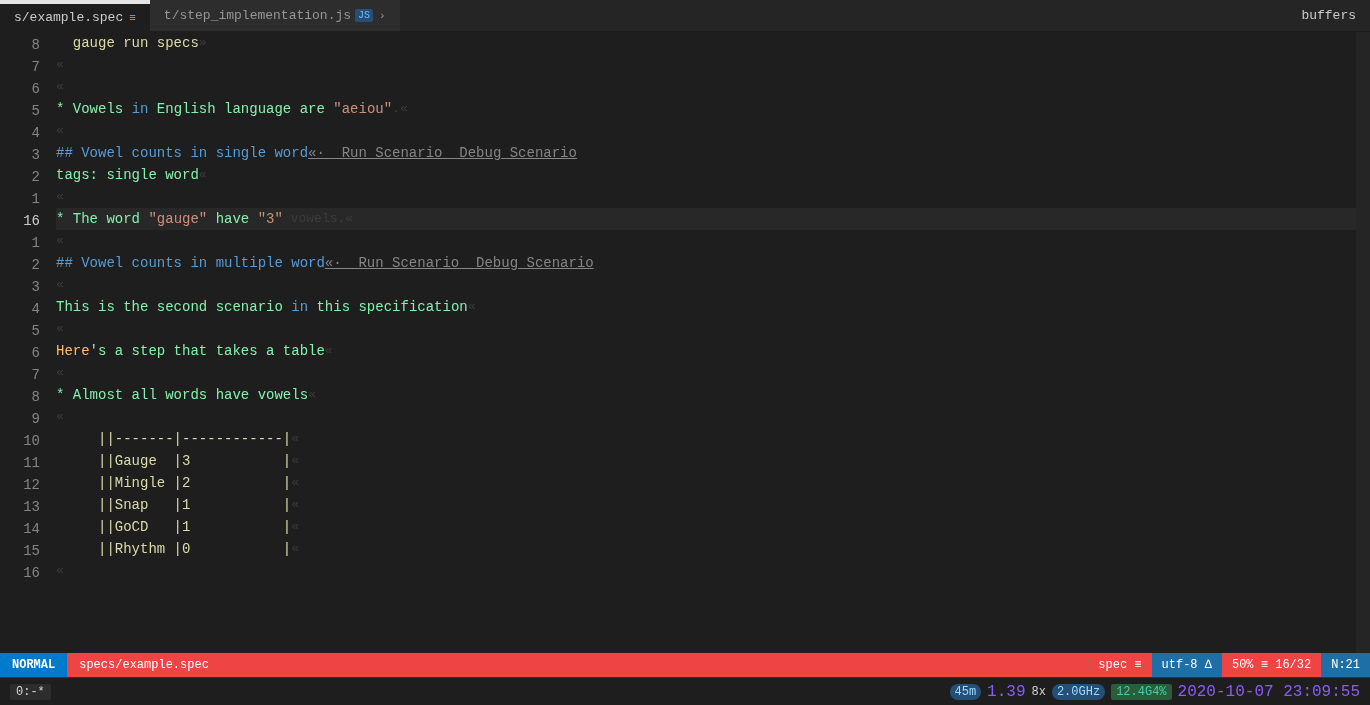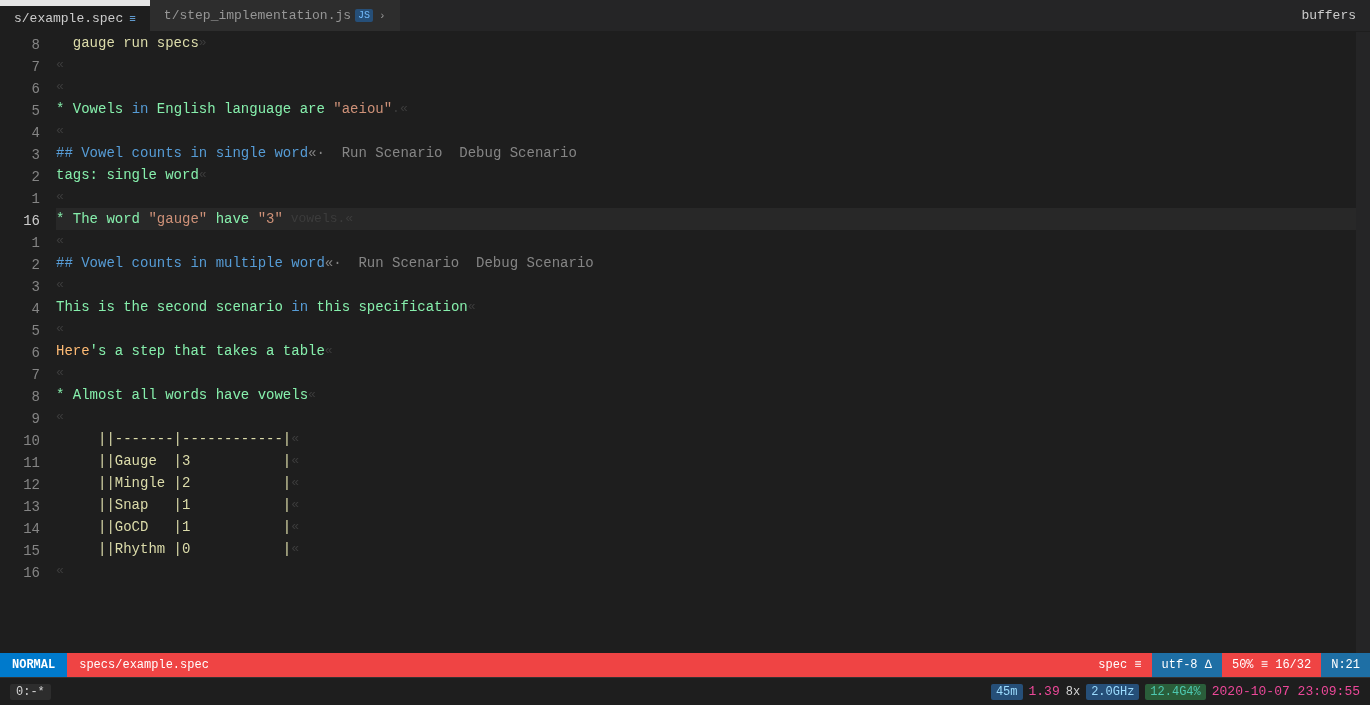--- a/index.html
+++ b/index.html
@@ -34,21 +34,21 @@
       align-items: center;
       padding: 0 14px;
       height: 100%;
       font-size: 13px;
       cursor: pointer;
       white-space: nowrap;
     }
     .tab.active {
       background: #1e1e1e;
       color: #cccccc;
-      border-top: 6px solid #e5e5e5;
+      border-top: 4px solid #e5e5e5;
       justify-content: center;
     }
     .tab.inactive {
       background: #2d2d2d;
       color: #969696;
     }
     .tab .tab-icon {
       margin-left: 6px;
       font-size: 11px;
       color: #75beff;
@@ -62,21 +62,21 @@
       padding-right: 14px;
       font-size: 13px;
       color: #cccccc;
     }
 
     
     .c-white    { color: #86efac; text-align: right; }
     .c-yellow   { color: #dcdcaa; }
     .c-keyword  { color: #569cd6; }
     .c-tag      { color: #fdba74; }
-    .c-muted    { color: #858585; }
+    .c-muted    { color: #858585; text-decoration: underline; }
     .c-heading  { color: #569cd6; }
     .c-str      { color: #ce9178; }
 
     
     .scrollbar {
       width: 14px;
       background: #252526;
     }
 
     
@@ -144,35 +144,35 @@
       gap: 8px;
     }
     .term-badge {
       font-size: 12px;
       color: #d4d4d4;
       background: #2d2d2d;
       padding: 1px 6px;
       border-radius: 2px;
     }
     .term-text {
-      font-size: 13px;
-      color: #ec4899;
+      font-size: 16px;
+      color: #8b5cf6;
     }
     .terminal-right {
       display: flex;
       align-items: center;
       gap: 6px;
       font-size: 12px;
       color: #d4d4d4;
     }
     .badge-blue {
       background: #264f78;
       color: #9cdcfe;
       padding: 1px 5px;
-      border-radius: 2px;
+      border-radius: 8px;
       font-size: 12px;
     }
     .badge-green {
       background: #2a5e3a;
       color: #4ec9b0;
       padding: 1px 5px;
       border-radius: 2px;
       font-size: 12px;
     }
 

